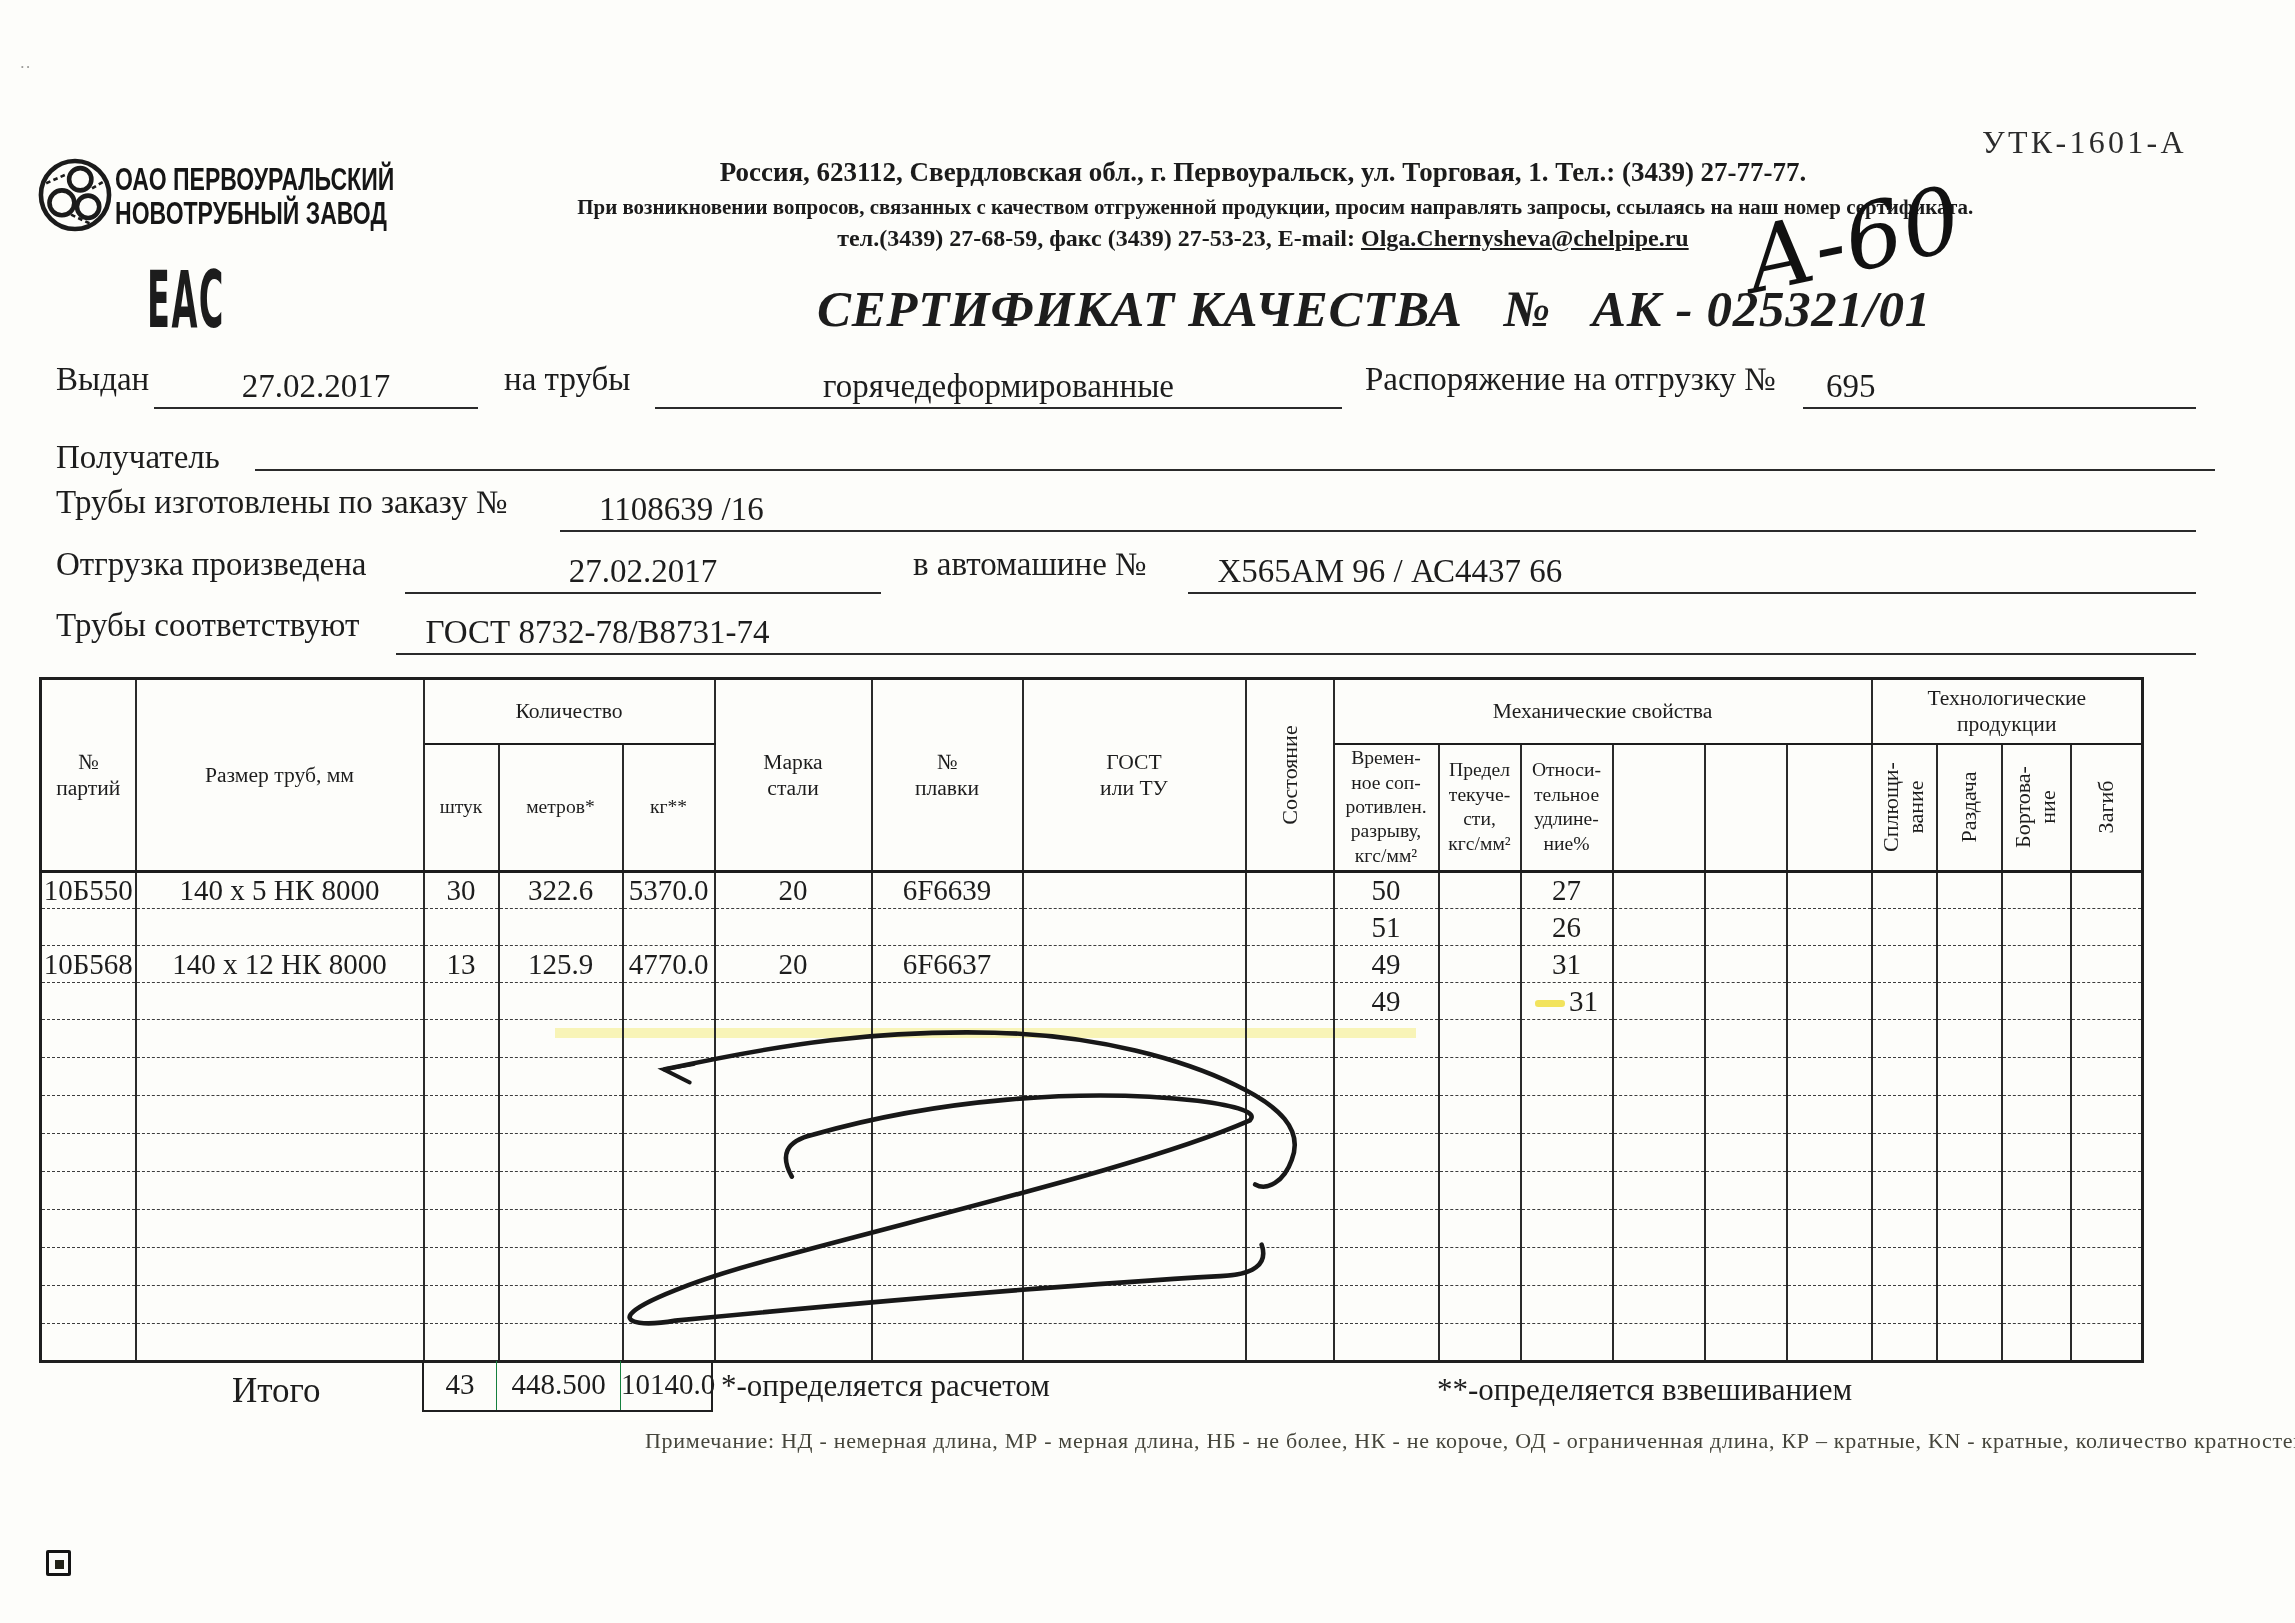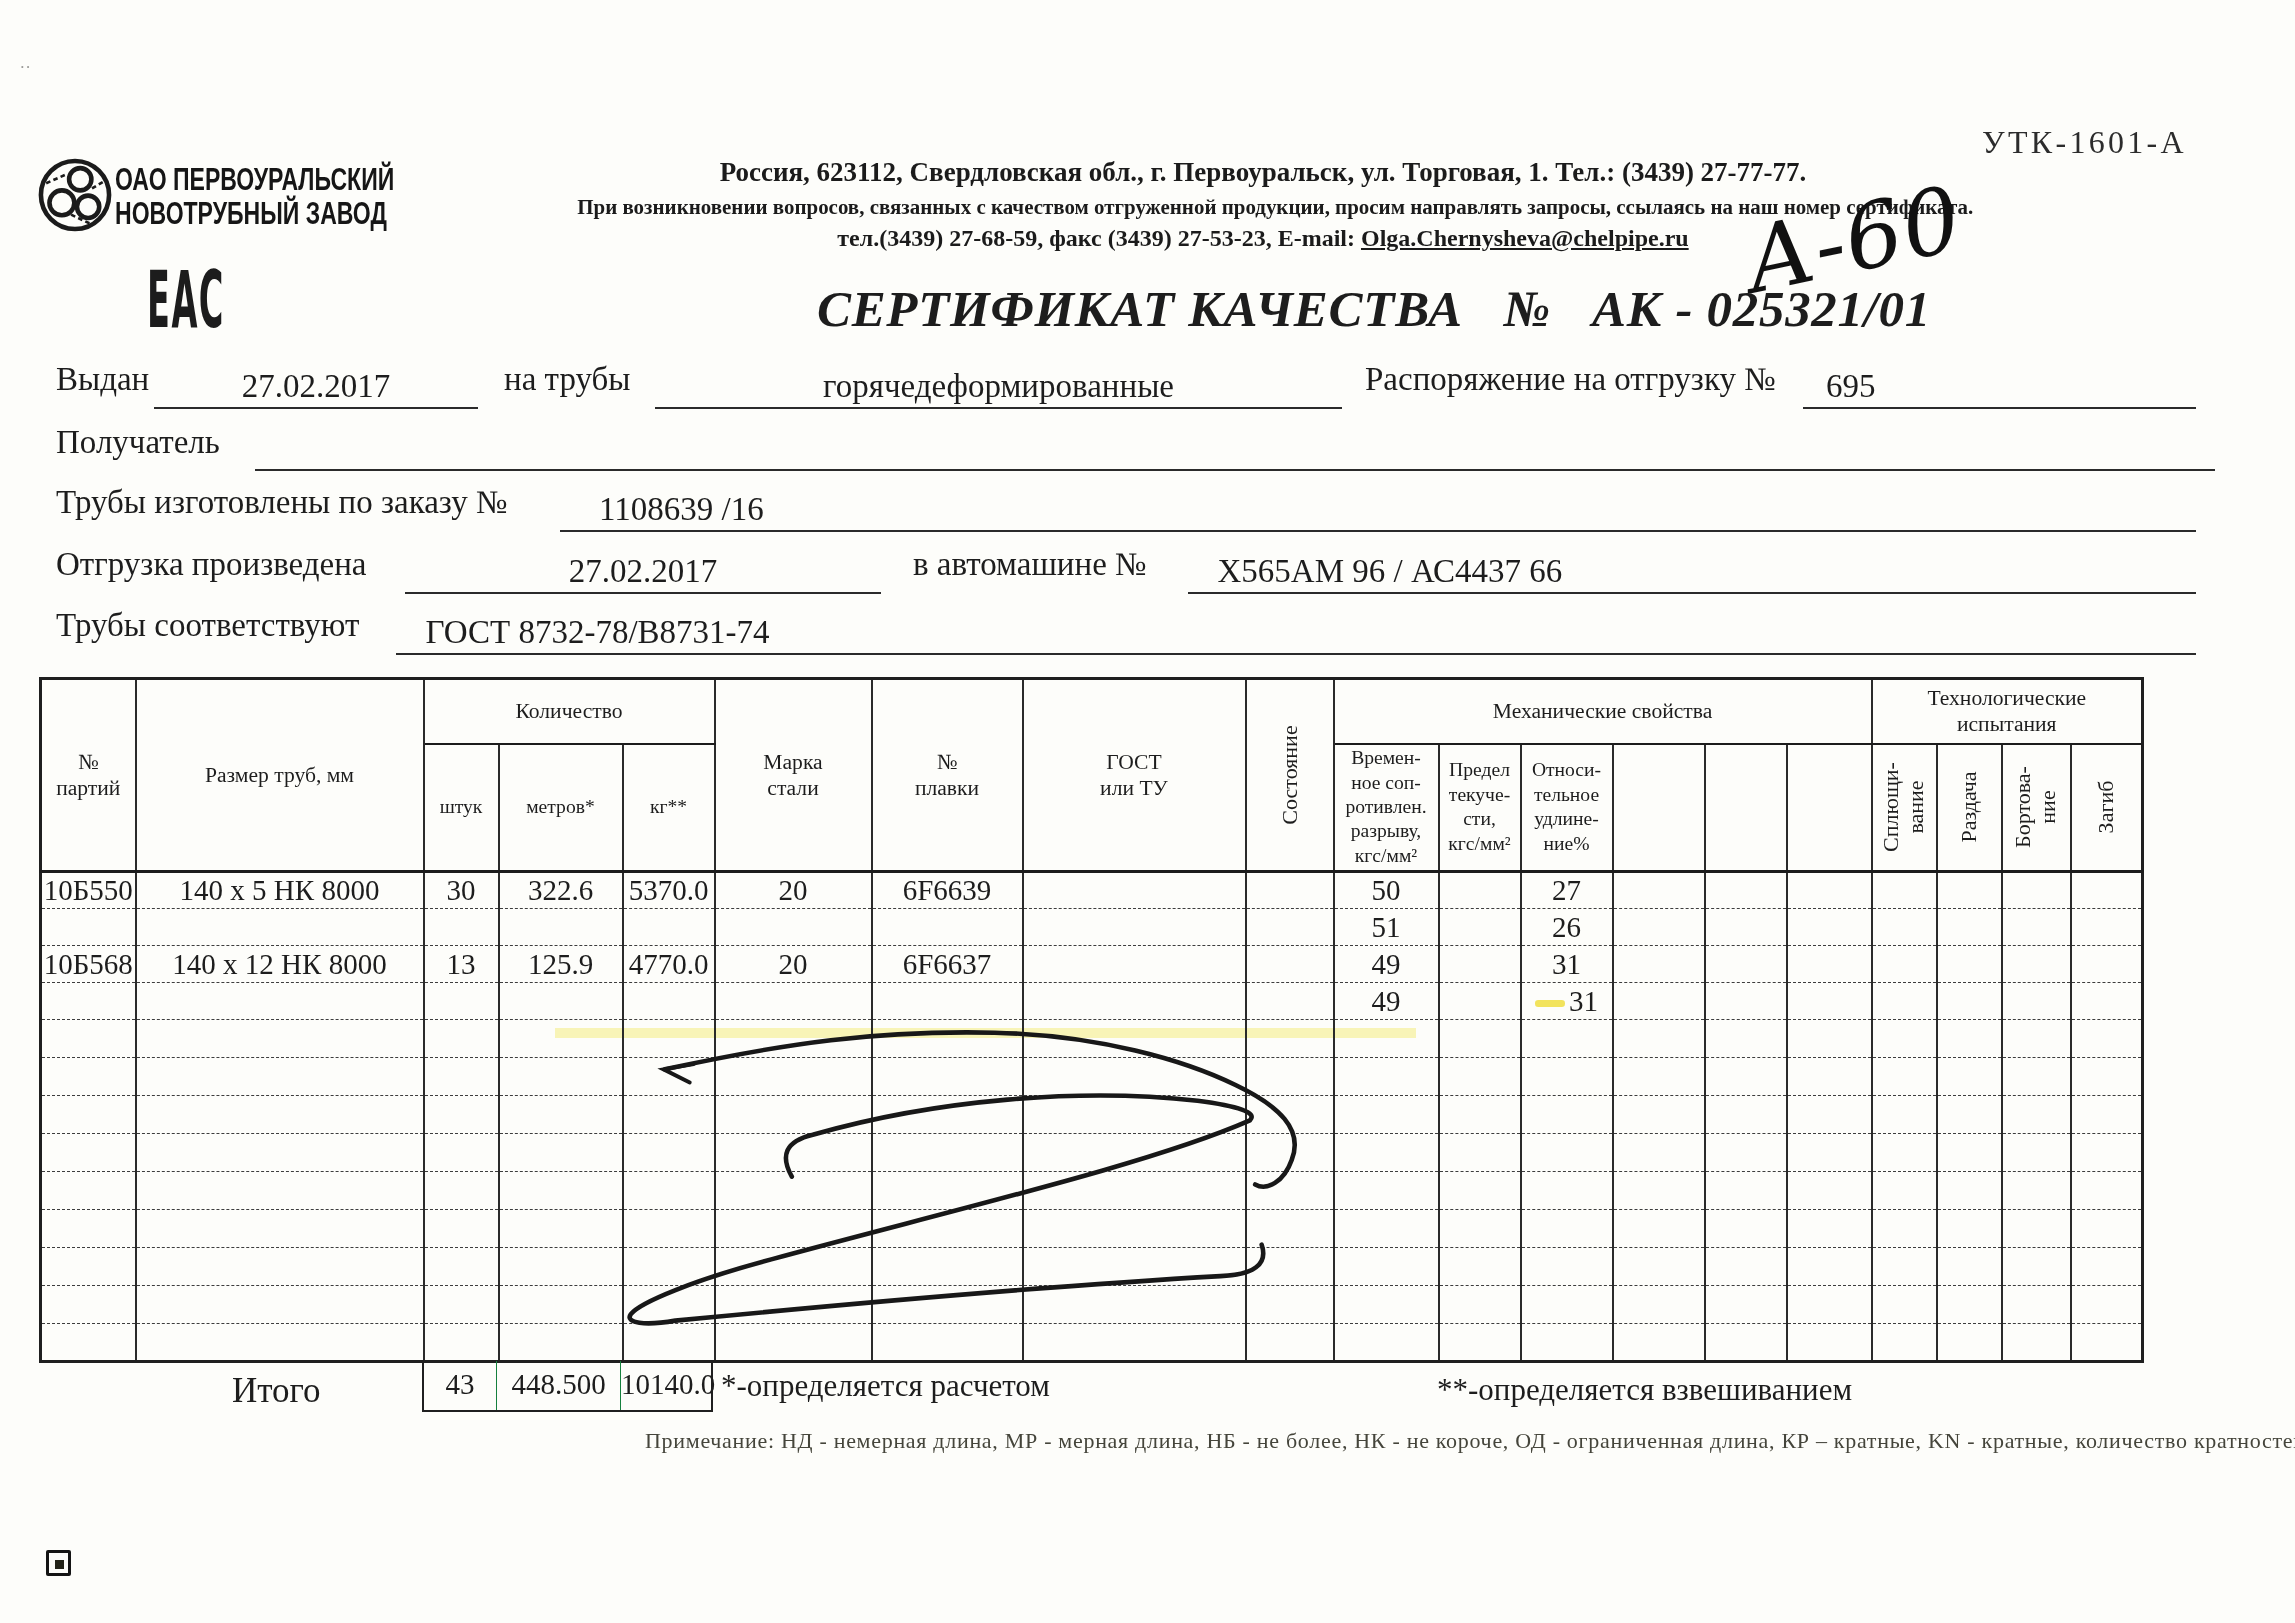--- a/index.html
+++ b/index.html
@@ -111,21 +111,21 @@
     <span>АК - 025321/01</span>
   </div>
 
   <span class="flabel" style="left:56px;top:361px">Выдан</span>
   <span class="fval" style="left:154px;top:361px;width:324px">27.02.2017</span>
   <span class="flabel" style="left:504px;top:361px">на трубы</span>
   <span class="fval" style="left:655px;top:361px;width:687px">горячедеформированные</span>
   <span class="flabel" style="left:1365px;top:361px">Распоряжение на отгрузку №</span>
   <span class="fval left" style="left:1803px;top:361px;width:393px;padding-left:23px">695</span>
 
-  <span class="flabel" style="left:56px;top:424px">Получатель</span>
+  <span class="flabel" style="left:56px;top:439px">Получатель</span>
   <span class="fval" style="left:255px;top:423px;width:1960px"></span>
 
   <span class="flabel" style="left:56px;top:484px">Трубы изготовлены по заказу №</span>
   <span class="fval left" style="left:560px;top:484px;width:1636px;padding-left:39px">1108639  /16</span>
 
   <span class="flabel" style="left:56px;top:546px">Отгрузка произведена</span>
   <span class="fval" style="left:405px;top:546px;width:476px">27.02.2017</span>
   <span class="flabel" style="left:913px;top:546px">в автомашине №</span>
   <span class="fval left" style="left:1188px;top:546px;width:1008px;padding-left:29.5px">Х565АМ 96 / АС4437 66</span>
 
@@ -166,21 +166,21 @@
 стали</th>
         <th rowspan="2" class="ml">№
 плавки</th>
         <th rowspan="2" class="ml">ГОСТ
 или ТУ</th>
         <th rowspan="2" class="cell-rel">
             <span class="rot tall">Состояние</span>
           </th>
         <th colspan="6" class="grp">Механические свойства</th>
         <th colspan="4" class="grp ml">Технологические
-испытания</th>
+продукции</th>
       </tr>
       <tr class="h2">
         <th class="sub">штук</th>
         <th class="sub">метров*</th>
         <th class="sub">кг**</th>
         <th class="sub ml">Времен-
 ное соп-
 ротивлен.
 разрыву,
 кгс/мм²</th>

